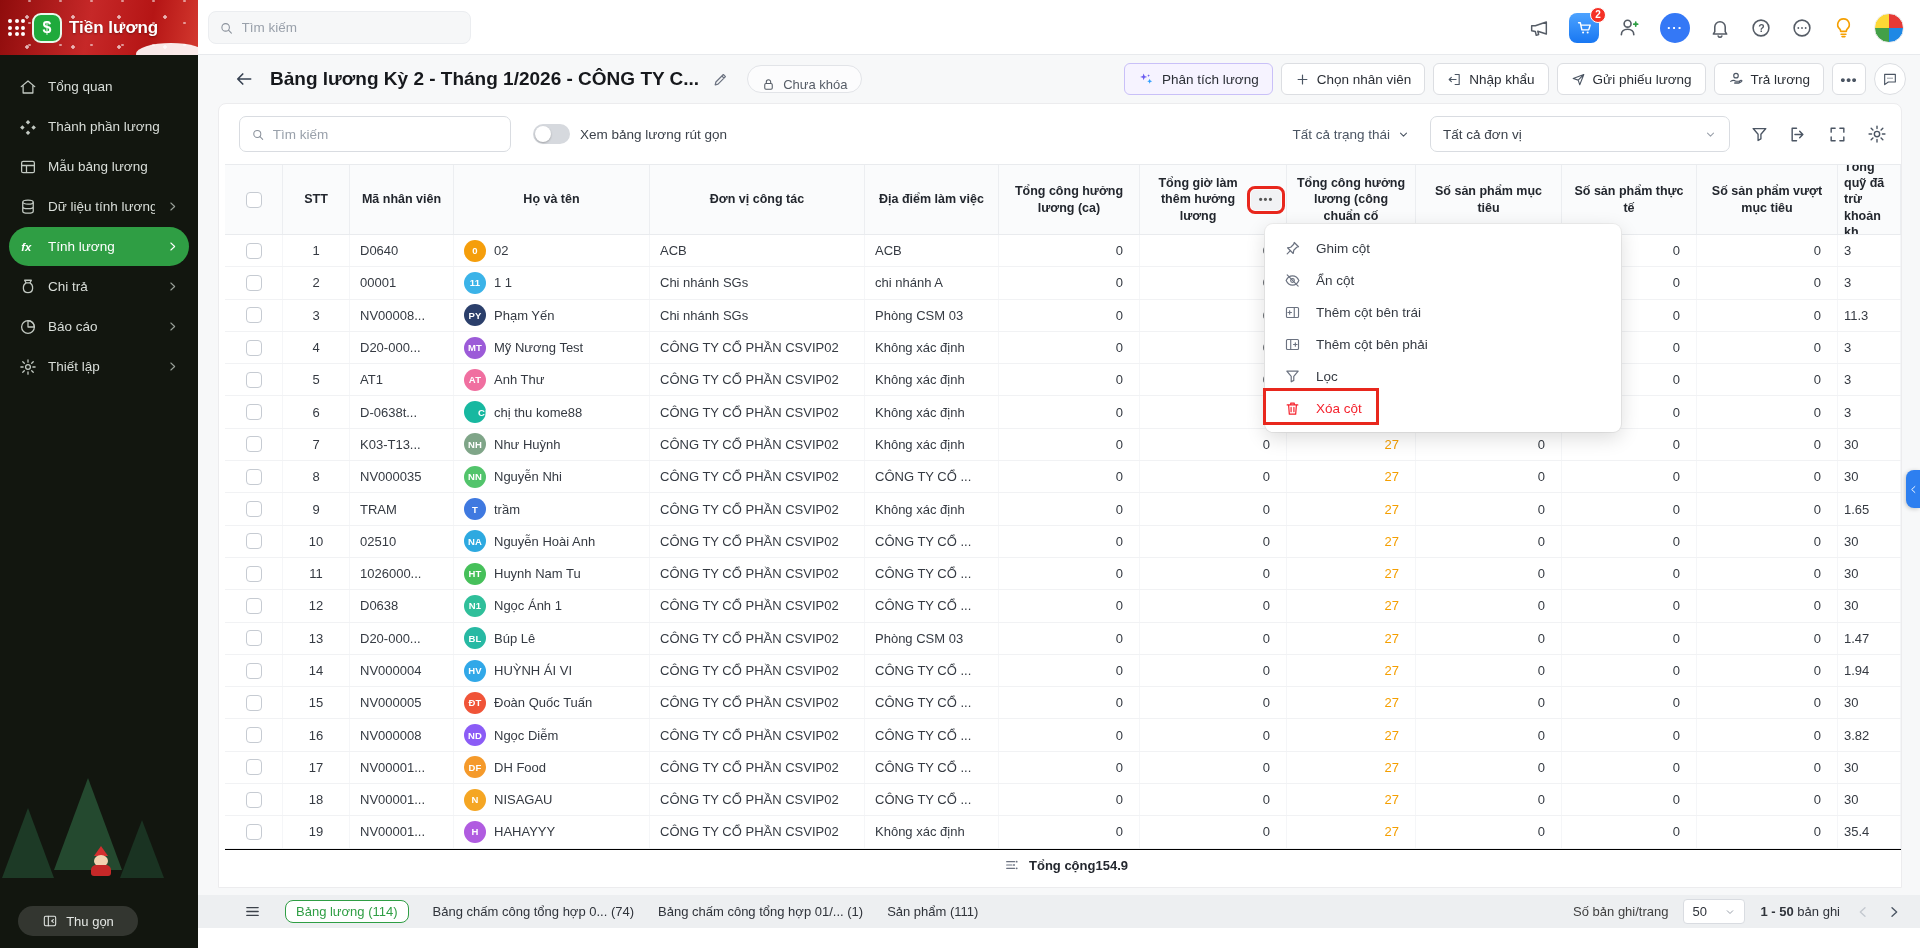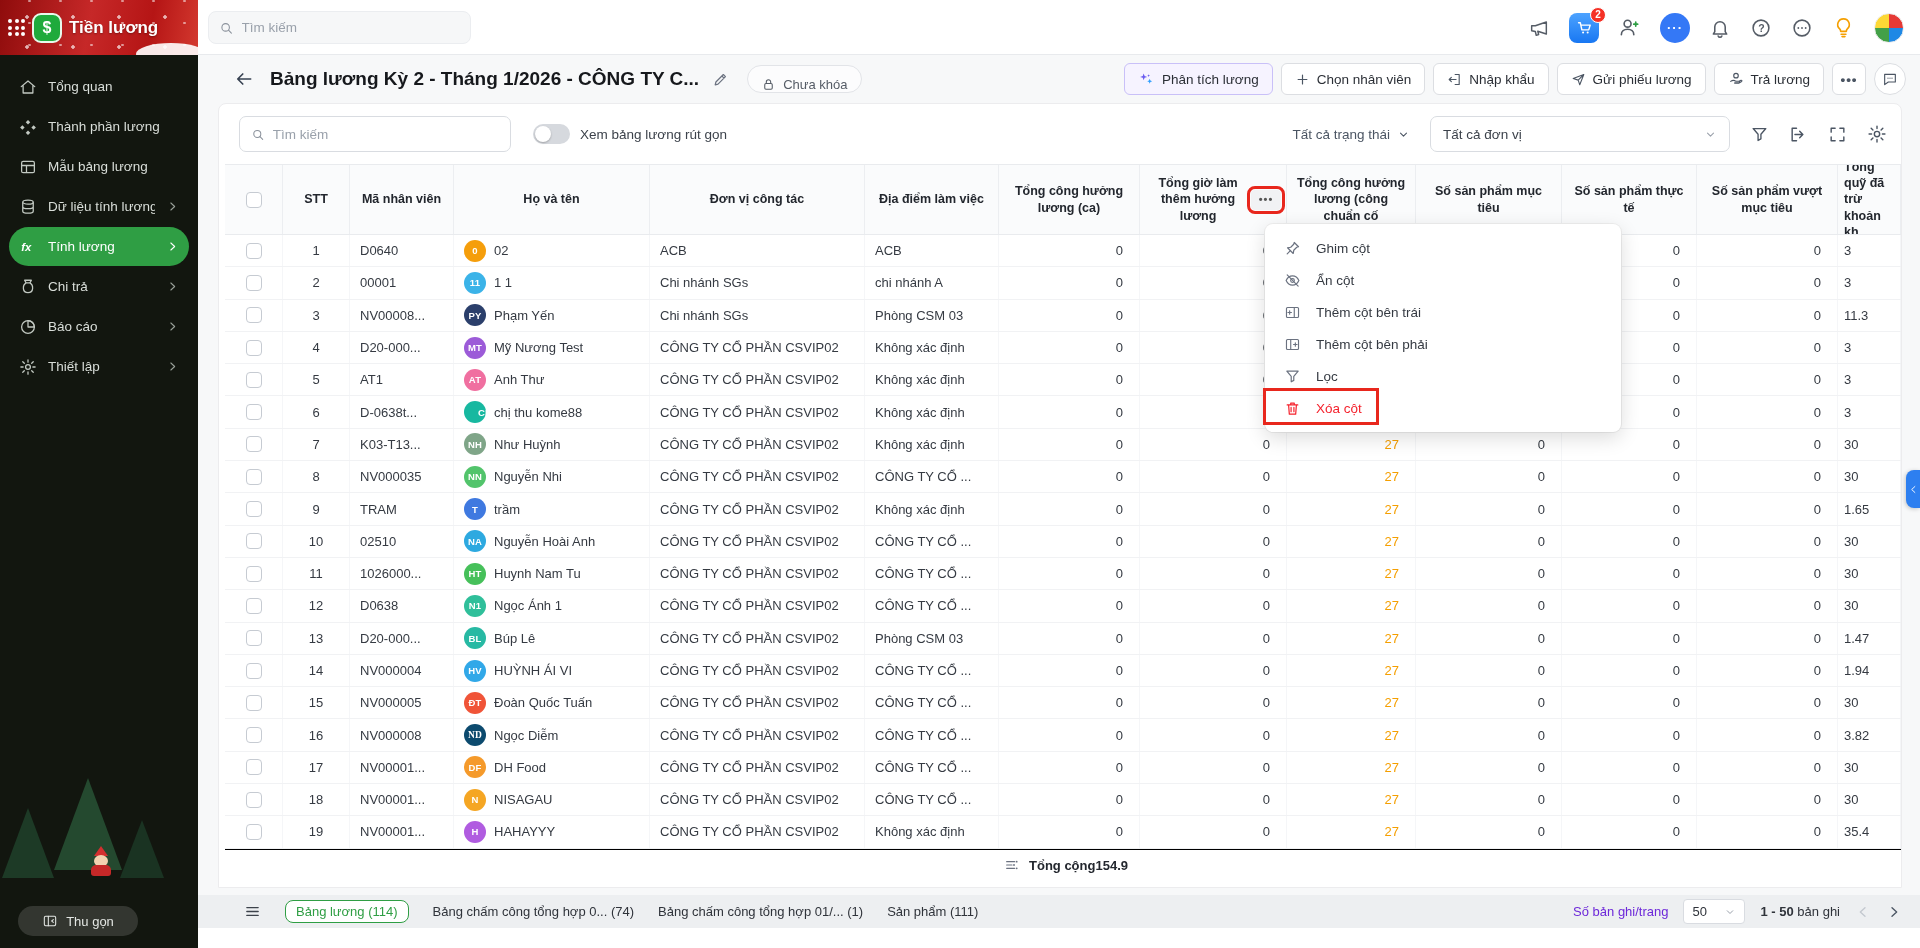--- a/index.html
+++ b/index.html
@@ -116,21 +116,21 @@
   .total-left svg { color:#6b7280; }
   .total-val { font-size:13px; font-weight:bold; color:#23272e; }
 
   
   .bottom-bar { position:absolute; left:0; right:0; bottom:20px; height:33px; background:#edeff1; display:flex; align-items:center; }
   .bb-burger { margin-left:46px; color:#3c424b; display:flex; cursor:pointer; }
   .bb-tabs { display:flex; align-items:center; gap:24px; margin-left:24px; }
   .bb-tab { font-size:13px; color:#2f333a; cursor:pointer; white-space:nowrap; padding:3px 0; }
   .bb-tab.active { background:#fff; border:1px solid #2f9e44; color:#2f9e44; border-radius:8px; padding:3px 10px; }
   .bb-right { margin-left:auto; display:flex; align-items:center; gap:15px; margin-right:18px; }
-  .bb-label { font-size:13px; color:#6d28d9; }
+  .bb-label { font-size:13px; color:#404040; }
   .bb-select { width:62px; height:25px; background:#fff; border:1px solid #d9dce1; border-radius:4px; display:flex; align-items:center;
     justify-content:space-between; padding:0 8px; font-size:13px; color:#2f333a; cursor:pointer; }
   .bb-range { font-size:13px; color:#2f333a; }
   .bb-range b { font-weight:bold; }
   .pg-chev { display:flex; cursor:pointer; }
   .pg-chev.disabled { color:#c3c8cf; }
   .pg-chev.on { color:#4b5563; }
   .footer-strip { position:absolute; left:0; right:0; bottom:0; height:20px; background:#fff; }
 
   
@@ -925,21 +925,21 @@
     <div class="td fund">30</div>
   </div>
 
   <div class="trow">
     <div class="td c">
                 <span class="cb"></span>
               </div>
     <div class="td c">16</div>
     <div class="td">NV000008</div>
     <div class="td td-name">
-      <span class="avatar" style="background: #0c4a6e; font-family: Liberation Serif, serif;">ND</span>
+      <span class="avatar" style="background: #8b5cf6;">ND</span>
       <span>Ngọc Diễm</span>
     </div>
     <div class="td">CÔNG TY CỔ PHẦN CSVIP02</div>
     <div class="td">CÔNG TY CỔ ...</div>
     <div class="td num">0</div>
     <div class="td num">0</div>
     <div class="td num orange">27</div>
     <div class="td num">0</div>
     <div class="td num">0</div>
     <div class="td num">0</div>

